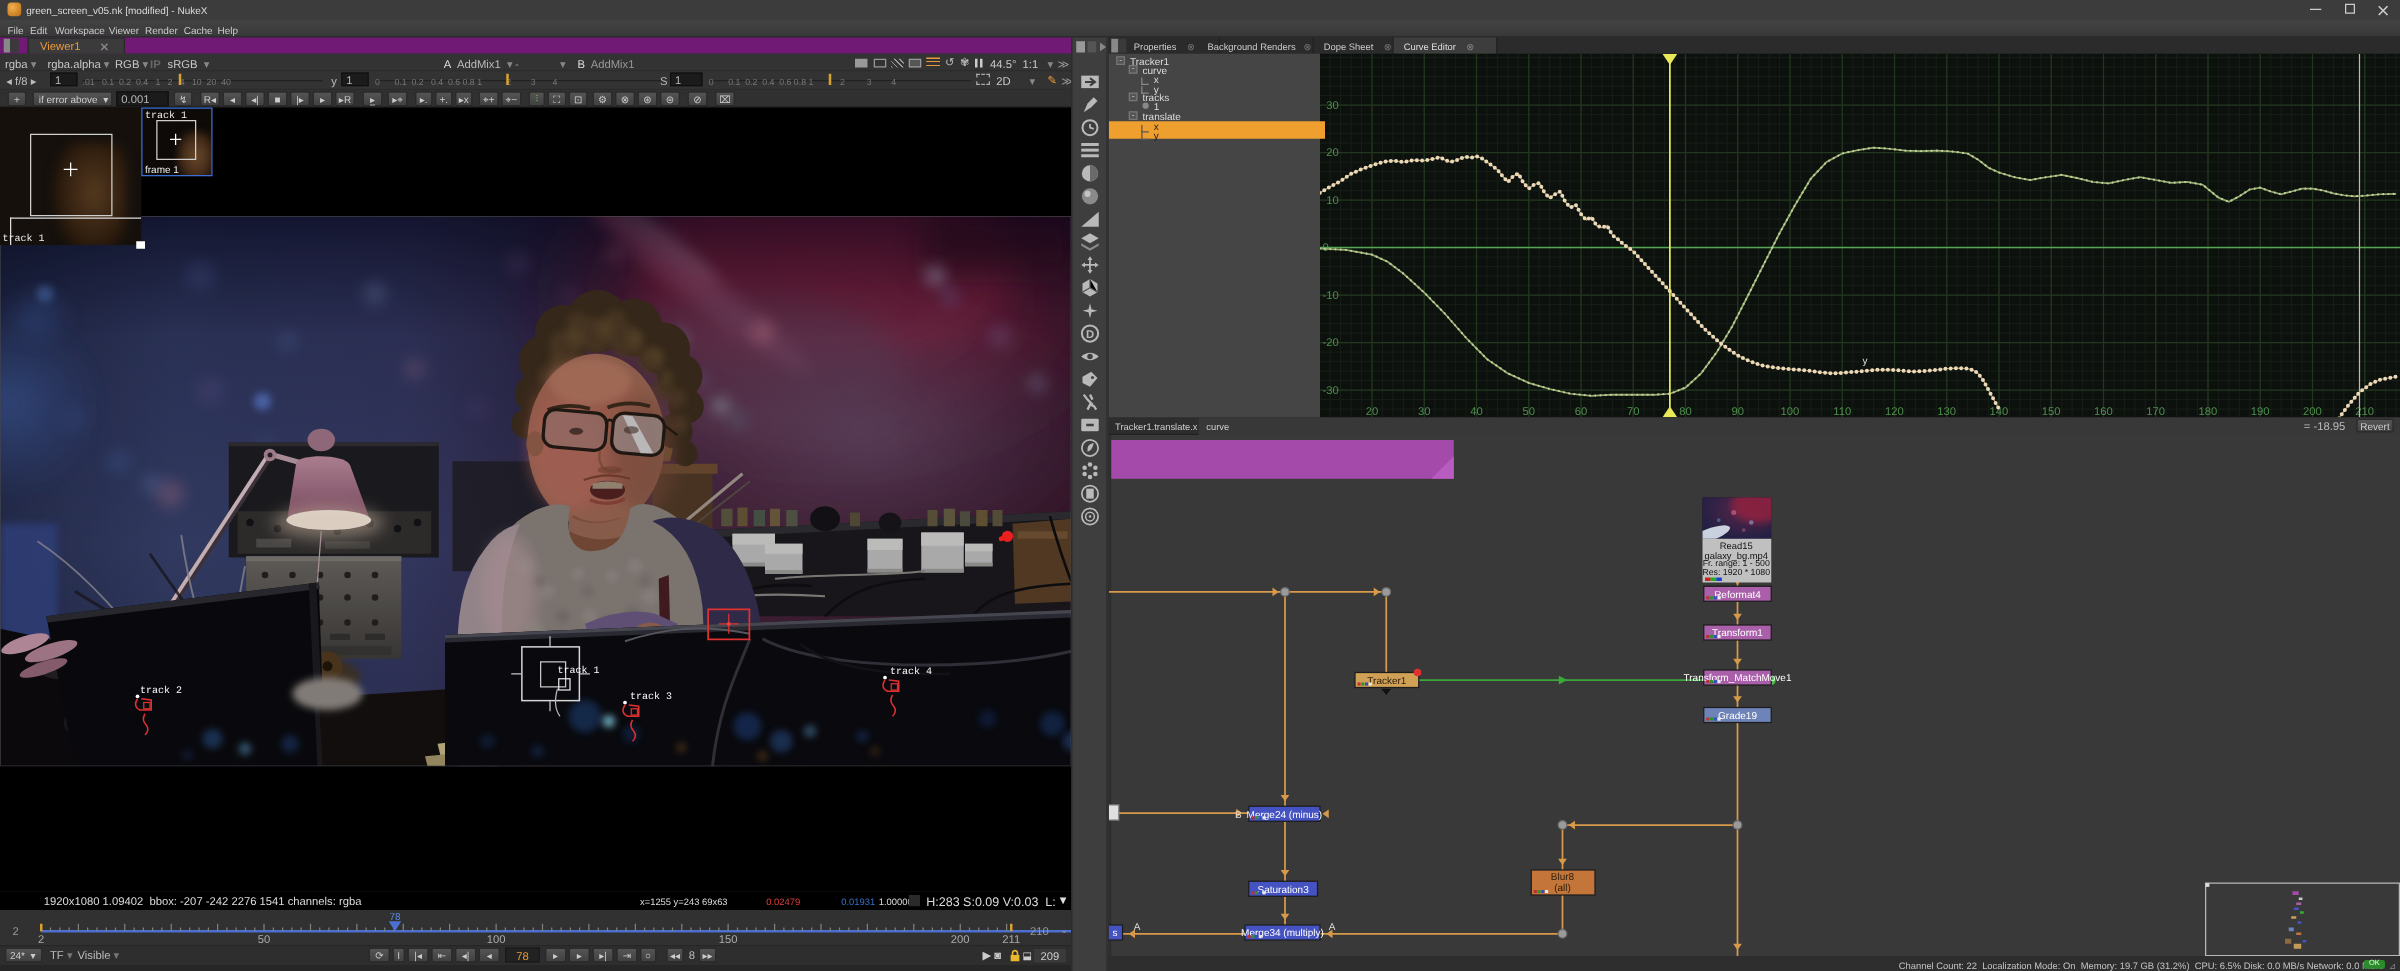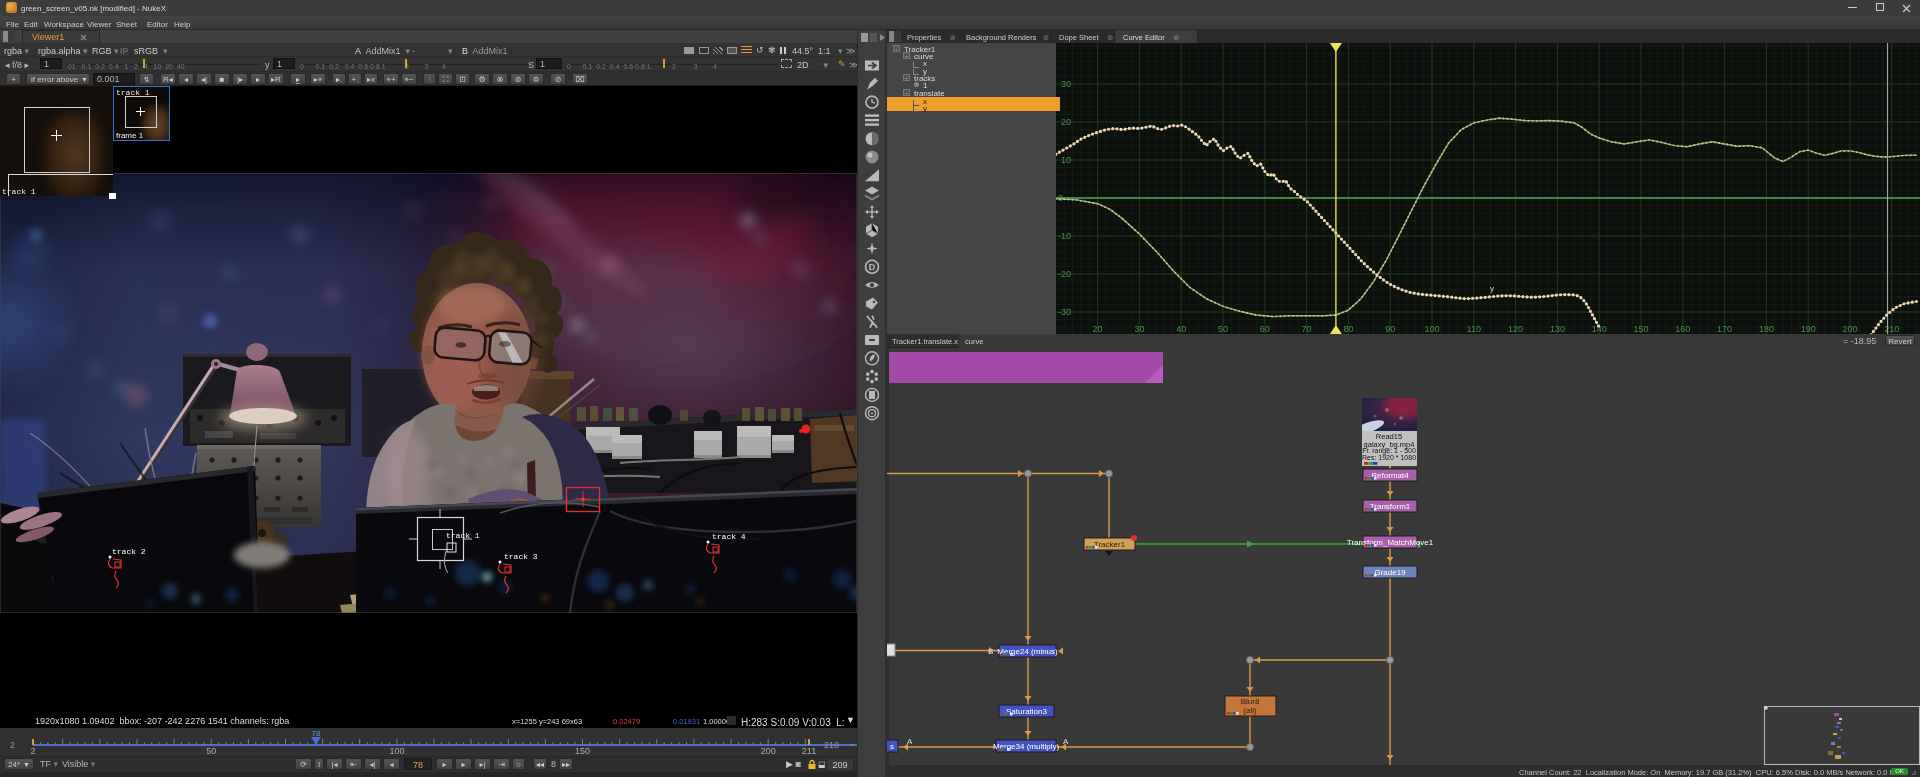--- a/index.html
+++ b/index.html
@@ -17,26 +17,26 @@
  <svg class="abs" style="left:1902px;top:4px" width="9" height="9">
       <path d="M1,1 L8,8 M8,1 L1,8" stroke="#ccc" stroke-width="1.3"></path>
     </svg>
 </div>
 
 <div class="abs" style="left:0;top:16px;width:1920px;height:14px;background:linear-gradient(#434343,#383838);border-bottom:1px solid #2a2a2a">
  <div class="abs" style="left:6px;top:4px;font-size:8px;color:#ccc">File</div>
  <div class="abs" style="left:24px;top:4px;font-size:8px;color:#ccc">Edit</div>
  <div class="abs" style="left:44px;top:4px;font-size:8px;color:#ccc">Workspace</div>
  <div class="abs" style="left:87px;top:4px;font-size:8px;color:#ccc">Viewer</div>
- <div class="abs" style="left:116px;top:4px;font-size:8px;color:#ccc">Sheet</div>
- <div class="abs" style="left:147px;top:4px;font-size:8px;color:#ccc">Editor</div>
+ <div class="abs" style="left:116px;top:4px;font-size:8px;color:#ccc">Render</div>
+ <div class="abs" style="left:147px;top:4px;font-size:8px;color:#ccc">Cache</div>
  <div class="abs" style="left:174px;top:4px;font-size:8px;color:#ccc">Help</div>
 </div>
 
-<div class="abs" style="left:0;top:30px;width:857px;height:13px;background:#404040">
+<div class="abs" style="left:0;top:30px;width:857px;height:13px;background:#701a75">
  <div class="abs" style="left:3px;top:1px;width:12px;height:11px;background:linear-gradient(90deg,#888 0 5px,#3a3a3a 5px)"></div>
  <div class="abs" style="left:22px;top:0;width:78px;height:13px;background:#3b3b3b;border:1px solid #2a2a2a;border-bottom:none"></div>
  <div class="abs" style="left:32px;top:2px;font-size:9px;color:#e79a3c">Viewer1</div>
  <svg class="abs" style="left:80px;top:4px" width="7" height="7">
       <path d="M1,1 L6,6 M6,1 L1,6" stroke="#888" stroke-width="1.2"></path>
     </svg>
 </div>
 
 <div class="abs" style="left:0;top:43px;width:857px;height:14px;background:#333;border-bottom:1px solid #2c2c2c">
  <div class="abs t9" style="left:4px;top:3px">rgba <span style="color:#888">▾</span></div>

